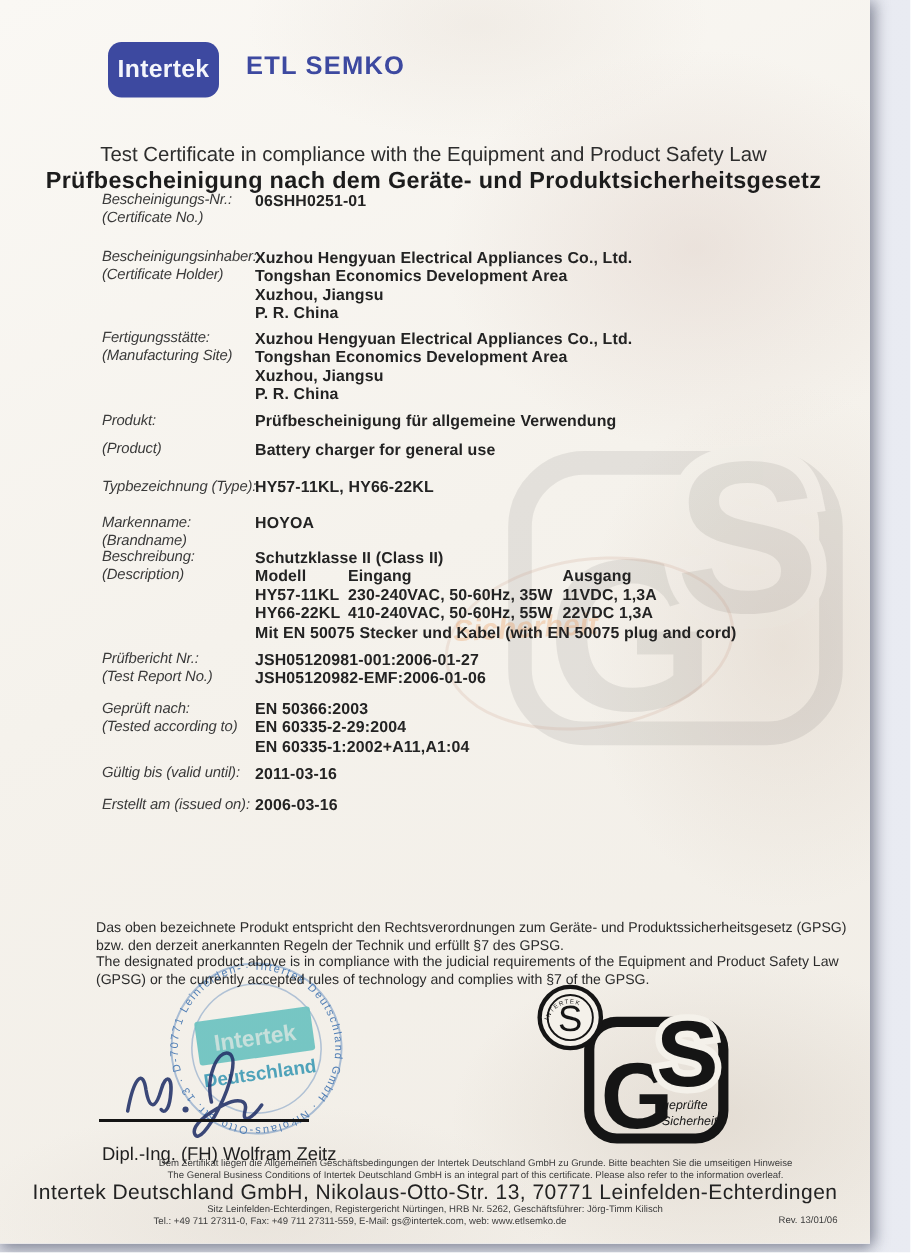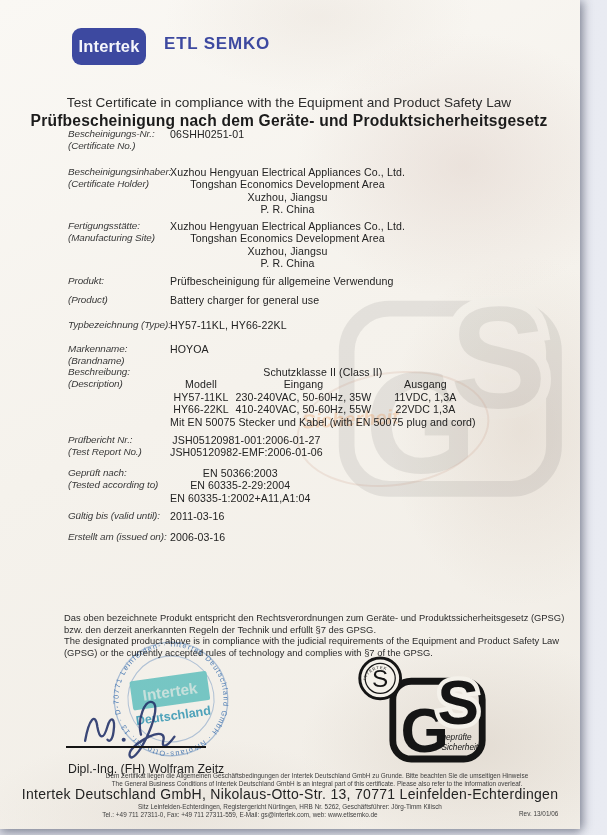--- a/index.html
+++ b/index.html
@@ -32,21 +32,21 @@
     position:absolute;left:164px;top:34px;font-size:17px;font-weight:bold;
     color:#3d49a0;letter-spacing:.8px;
   }
   .title-de{position:absolute;top:76px;left:0;width:578px;text-align:center;
     font-weight:bold;font-size:15.6px;color:#1c1c1c;letter-spacing:.2px;margin-top:36px;}
   .title-en{position:absolute;top:95px;left:0;width:578px;text-align:center;
     font-size:13.6px;color:#2d2d2d;}
   .row{position:absolute;left:68px;display:flex;z-index:2;}
   .lab{width:102px;flex:none;font-style:italic;font-size:9.9px;line-height:12.3px;
     color:#3a3a3a;letter-spacing:-.1px;white-space:nowrap;}
-  .val{font-size:10.6px;font-weight:normal;color:#232323;line-height:12.4px;letter-spacing:.1px;white-space:nowrap;text-align:center;}
+  .val{font-size:10.6px;font-weight:bold;color:#232323;line-height:12.4px;letter-spacing:.1px;white-space:nowrap;}
   .desc-grid{display:grid;grid-template-columns:62px 143px auto;}
   .statement{position:absolute;left:64px;top:612px;width:517px;z-index:2;
     font-size:9.4px;line-height:11.7px;color:#2b2b2b;}
   .watermark-gs{position:absolute;left:252px;top:250px;width:320px;opacity:.075;
     filter:grayscale(1);z-index:1;pointer-events:none;}
   .watermark-ellipse{position:absolute;left:296px;top:372px;width:190px;height:110px;
     border:2px solid rgba(200,150,130,.18);border-radius:50%;transform:rotate(-8deg);z-index:1;}
   .watermark-text{position:absolute;left:302px;top:408px;z-index:1;
     font-size:20px;font-weight:bold;font-style:italic;color:rgba(232,140,70,.28);transform:rotate(-3deg);}
   .stamp{position:absolute;left:108px;top:636px;width:126px;z-index:3;

